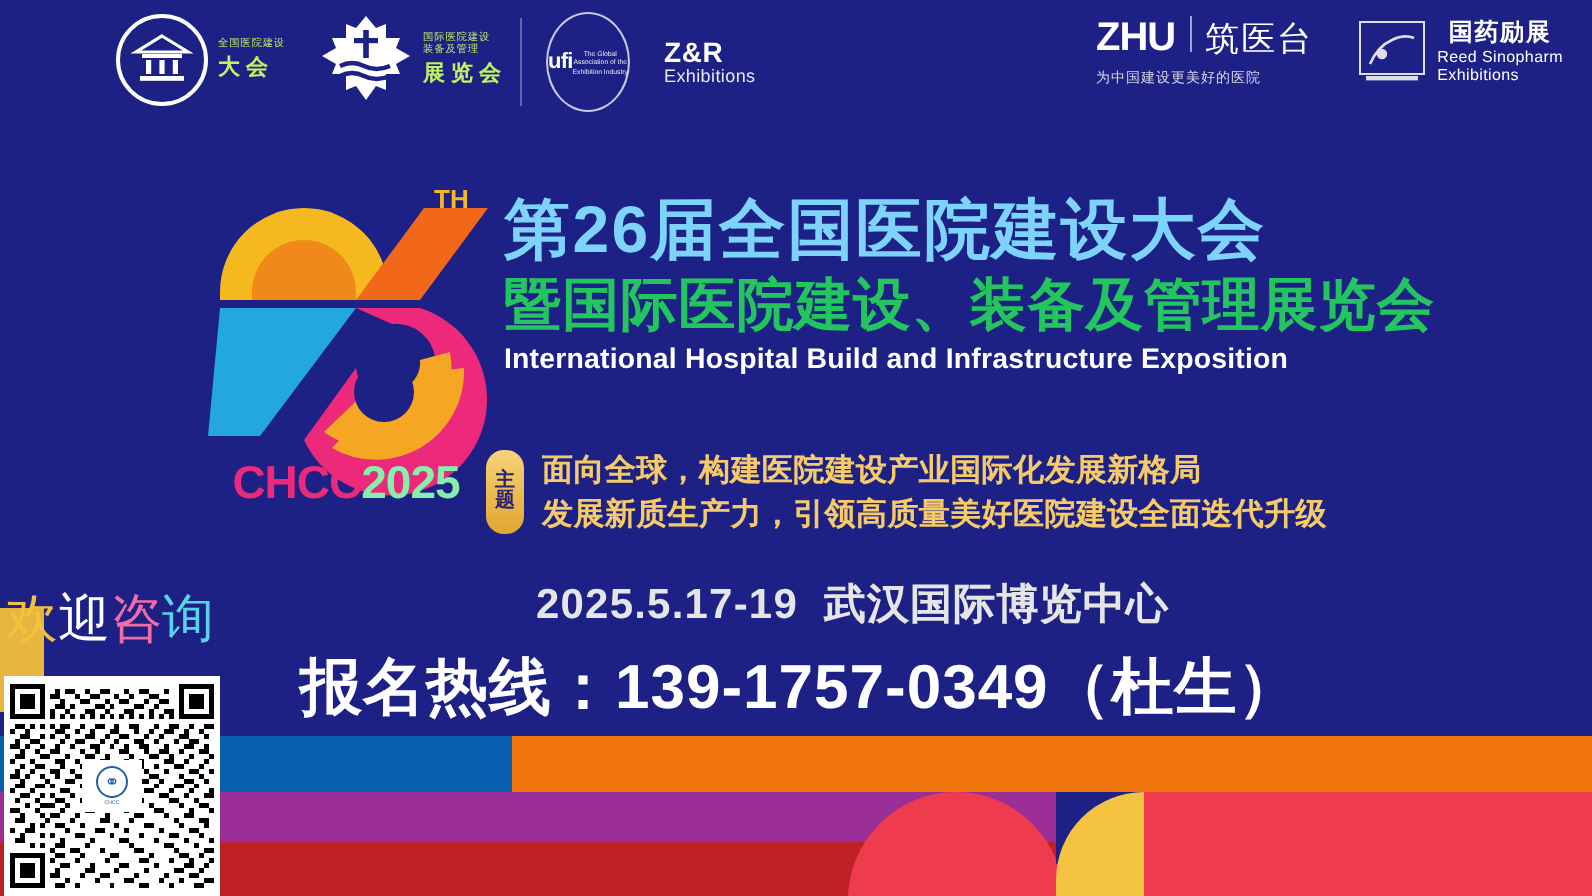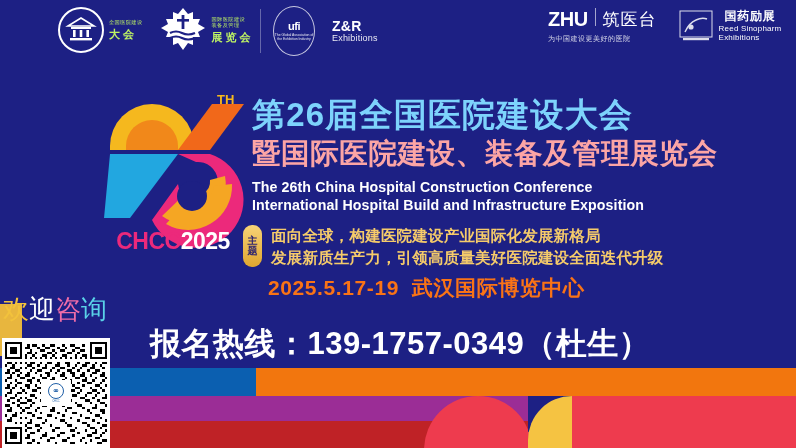--- a/index.html
+++ b/index.html
@@ -37,21 +37,21 @@
   .snowflake{
     width:48px; height:48px; position:relative; color:#fff;
   }
   .snowflake svg{ display:block; }
 
   .vdiv{ width:1px; height:44px; background:rgba(255,255,255,.32); margin:0 12px; }
 
   .ufi{
     width:42px; height:50px; border-radius:50%;
     border:1.4px solid rgba(255,255,255,.75);
-    display:flex; flex-direction:column; align-items:center; justify-content:center;
+    display:flex; flex-direction:row; align-items:center; justify-content:center;
     color:#fff;
   }
   .ufi .u1{ font-size:11px; font-weight:700; letter-spacing:-.4px; line-height:1; }
   .ufi .u2{ font-size:3.4px; line-height:1.25; text-align:center; opacity:.9; margin-top:1px;}
 
   .zr{ display:flex; align-items:flex-end; margin-left:14px; }
   .zr .cn{ font-size:25px; font-weight:700; color:#fff; letter-spacing:1px; line-height:1;}
   .zr .en{ margin-left:3px; color:#fff; line-height:1.05; }
   .zr .en .e1{ font-size:14px; font-weight:700; letter-spacing:.3px;}
   .zr .en .e2{ font-size:9px; opacity:.9; letter-spacing:.2px;}
@@ -71,30 +71,30 @@
   .rsp-txt .r3{ font-size:8px; letter-spacing:.2px;}
 
   
   .mark{ position:absolute; left:92px; top:88px; width:160px; height:160px;text-align:right; }
   .mark svg{ display:block; }
   .chcc{
     position:absolute; left:96px; top:228px; width:154px;
     font-size:23px; font-weight:800; letter-spacing:-.5px; text-align:center;
   }
   .chcc .c{ color:#ec297b; }
-  .chcc .y{ color:#ffffff;text-align:center; }
+  .chcc .y{ color:#86efac;text-align:center; }
 
   
   .head{ position:absolute; left:252px; top:96px; width:450px; }
   .h1{
     color:#7dd3fc; font-size:33px; font-weight:800; letter-spacing:1.2px;
     line-height:1.18; white-space:nowrap;
   }
   .h2{
-    color:#fca5a5; font-size:28.5px; font-weight:800; letter-spacing:.6px;
+    color:#22c55e; font-size:28.5px; font-weight:800; letter-spacing:.6px;
     line-height:1.22; margin-top:1px; white-space:nowrap;
   }
   .en1,.en2{
     color:#ffffff; font-weight:700; font-size:14.2px; letter-spacing:.1px;
     line-height:1.3; white-space:nowrap;
   }
   .en1{ margin-top:7px; }
 
   
   .theme{ position:absolute; left:243px; top:225px; display:flex; align-items:flex-start; }
@@ -106,22 +106,22 @@
     line-height:1.05; flex:none;
   }
   .theme-lines{ margin-left:9px; }
   .theme-lines div{
     color:#f5cb6a; font-size:15.5px; font-weight:700; letter-spacing:.2px;
     line-height:1.42; white-space:nowrap;
   }
 
   
   .date{
-    position:absolute; left:268px; top:274px;
-    color:#f97316; font-size:21px; font-weight:700; letter-spacing:.6px; white-space:nowrap;
+    position:absolute; left:268px; top:288px;
+    color:#e5e5e5; font-size:21px; font-weight:700; letter-spacing:.6px; white-space:nowrap;
   }
 
   
   .hotline{
     position:absolute; left:150px; top:323px;
     color:#ffffff; font-size:31px; font-weight:800; letter-spacing:.5px; white-space:nowrap;
   }
 
   
   .bands{ position:absolute; left:0; top:368px; width:796px; height:80px; overflow:hidden; }
@@ -271,21 +271,20 @@
       <text x="125" y="16" fill="#f5b81e" font-size="13" font-weight="700" font-family="Liberation Sans, sans-serif">TH</text>
     </svg>
   </div>
   <div class="chcc">
     <span class="c">CHCC</span><span class="y">2025</span>
   </div>
 
   <div class="head">
     <div class="h1">第26届全国医院建设大会</div>
     <div class="h2">暨国际医院建设、装备及管理展览会</div>
-    <div class="en1">The 26th China Hospital Construction Conference</div>
     <div class="en2">International Hospital Build and Infrastructure Exposition</div>
   </div>
 
   <div class="theme">
     <div class="theme-badge">
       <span>主</span>
       <span>题</span>
     </div>
     <div class="theme-lines">
       <div>面向全球，构建医院建设产业国际化发展新格局</div>

